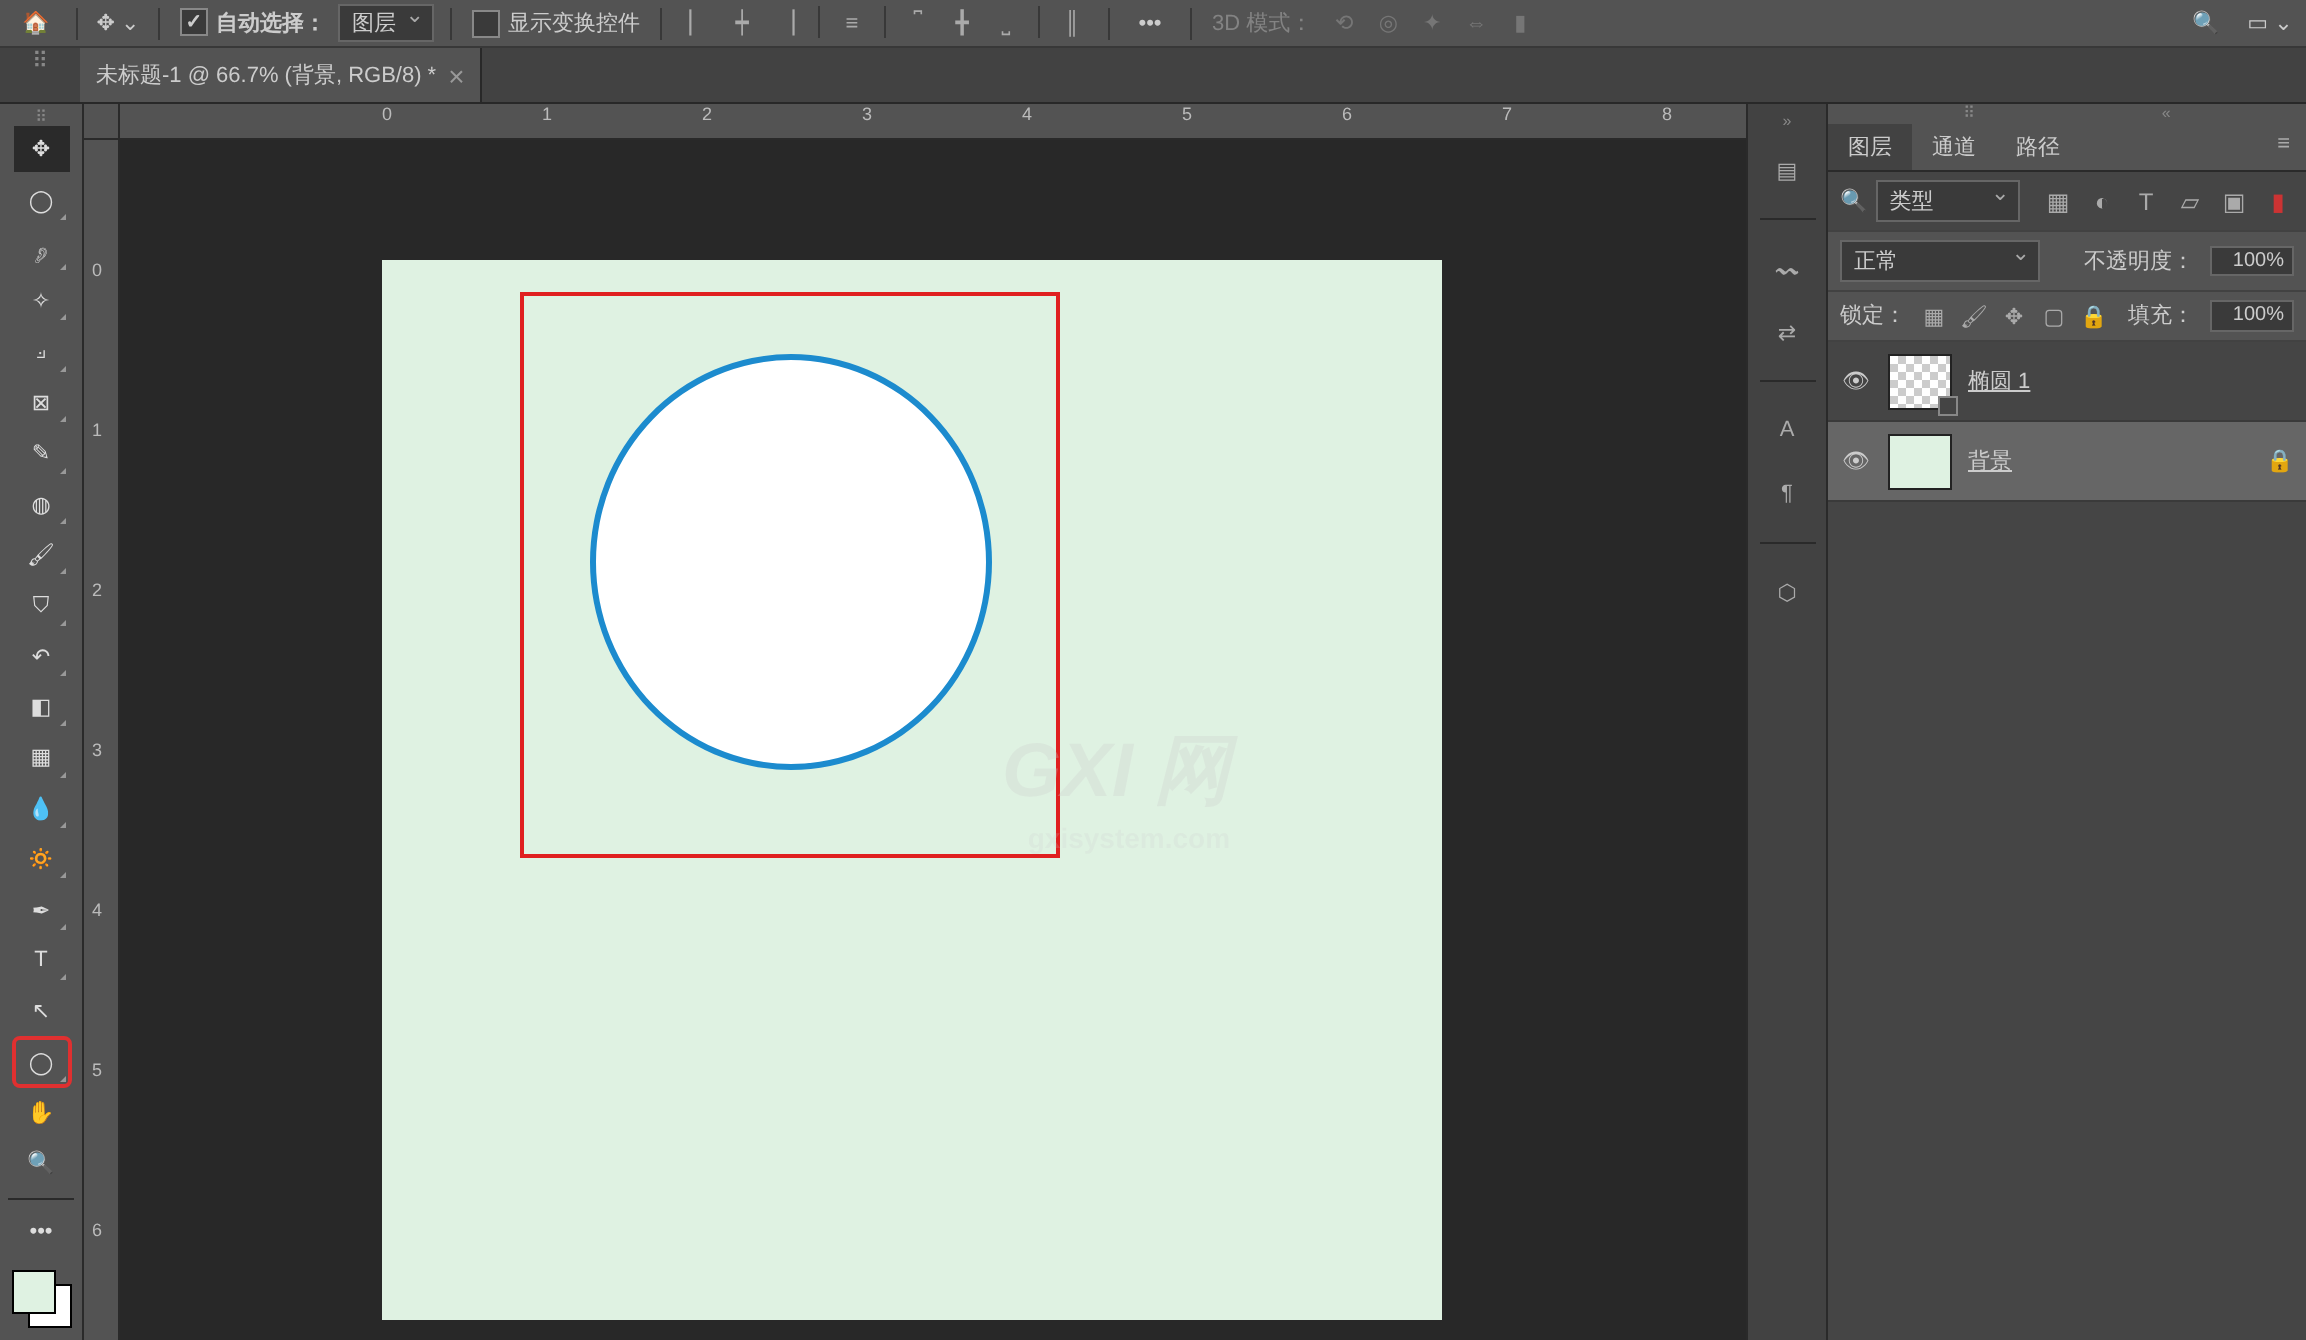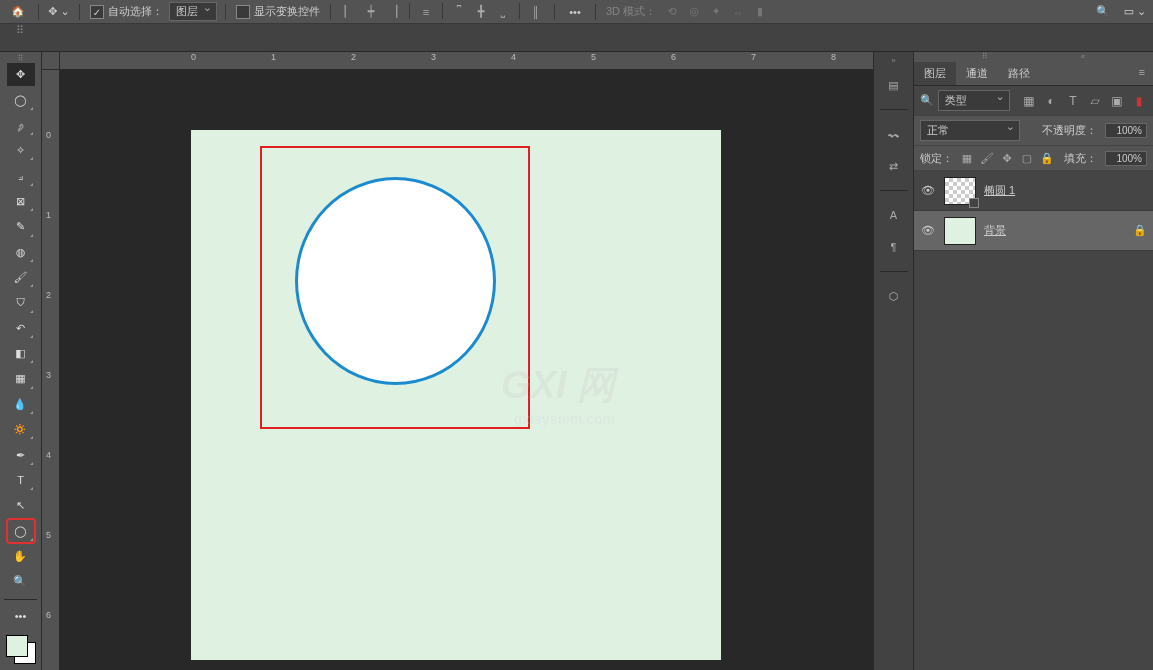--- a/index.html
+++ b/index.html
@@ -63,21 +63,21 @@
     .filter-dropdown { flex: 0 0 auto; background: #3a3a3a; border: 1px solid #666; padding: 2px 18px 2px 6px; position: relative; font-size: 11px; width: 72px; }
     .filter-dropdown::after { content: "⌄"; position: absolute; right: 4px; top: -1px; color: #aaa; }
     .filter-icons { display: flex; gap: 6px; margin-left: auto; }
     .filter-icons > div { width: 16px; height: 16px; display: flex; align-items: center; justify-content: center; color: #aaa; cursor: pointer; font-size: 12px; }
     
     .blend-row { display: flex; align-items: center; padding: 4px 6px; gap: 6px; border-bottom: 1px solid #424242; }
     .blend-dropdown { background: #3a3a3a; border: 1px solid #666; padding: 2px 18px 2px 6px; position: relative; font-size: 11px; width: 100px; }
     .blend-dropdown::after { content: "⌄"; position: absolute; right: 4px; top: -1px; color: #aaa; }
     .pct-input { width: 42px; background: #3a3a3a; border: 1px solid #666; padding: 1px 4px; font-size: 10px; color: #ccc; text-align: right; }
     
-    .lock-row { display: flex; align-items: center; padding: 4px 6px; gap: 6px; border-bottom: 1px solid #424242; font-size: 11px; }
+    .lock-row { display: flex; padding: 4px 6px; gap: 6px; border-bottom: 1px solid #424242; font-size: 11px; }
     .lock-icons { display: flex; gap: 4px; }
     .lock-icons > div { width: 16px; height: 16px; display: flex; align-items: center; justify-content: center; color: #aaa; cursor: pointer; font-size: 11px; }
     
     .layers-list { flex: 1; background: #454545; }
     .layer-row { display: flex; align-items: center; height: 40px; border-bottom: 1px solid #3a3a3a; padding: 0 6px; gap: 8px; cursor: pointer; }
     .layer-row.selected2 { background: #666; }
     .eye { width: 16px; height: 16px; display: flex; align-items: center; justify-content: center; color: #ccc; }
     .thumb { width: 32px; height: 28px; background: #fff; border: 1px solid #222; background-image: linear-gradient(45deg,#ccc 25%,transparent 25%,transparent 75%,#ccc 75%),linear-gradient(45deg,#ccc 25%,transparent 25%,transparent 75%,#ccc 75%); background-size: 8px 8px; background-position: 0 0,4px 4px; position: relative; }
     .thumb.bg-thumb { background: #dff2e2; background-image: none; }
     .thumb .shape-ind { position: absolute; bottom: -4px; right: -4px; width: 10px; height: 10px; background: #444; border: 1px solid #888; }
@@ -86,21 +86,21 @@
     
   </style>
 </head>
 <body>
 
 <div class="top-bar">
   <div class="icon-btn">🏠</div>
   <div class="sep"></div>
   <div class="icon-btn">✥ ⌄</div>
   <div class="sep"></div>
-  <label class="label" style="display:flex;align-items:flex-end;">
+  <label class="label" style="display:flex;align-items:flex-start;font-weight:bold;">
     <span class="checkbox checked"></span>
     <span>自动选择：</span>
   </label>
   <div class="dropdown">图层</div>
   <div class="sep"></div>
   <label class="label" style="display:flex;align-items:center;">
     <span class="checkbox"></span>
     <span>显示变换控件</span>
   </label>
   <div class="sep"></div>
@@ -130,20 +130,24 @@
   </div>
   <div style="margin-left:auto;display:flex;gap:8px;">
     <div class="icon-btn">🔍</div>
     <div class="icon-btn">▭ ⌄</div>
   </div>
 </div>
 
 <div style="position:relative;">
   <div class="tab-bar">
     <div class="handle">⠿</div>
+    <div class="doc-tab">
+      <span>未标题-1 @ 66.7% (背景, RGB/8) *</span>
+      <span class="close">×</span>
+    </div>
   </div>
 </div>
 
 <div class="main">
   <div class="tool-panel">
     <div class="grip">⠿</div>
     <div class="tool active no-arrow">✥</div>
     <div class="tool">◯</div>
     <div class="tool">𓂈</div>
     <div class="tool">✧</div>

